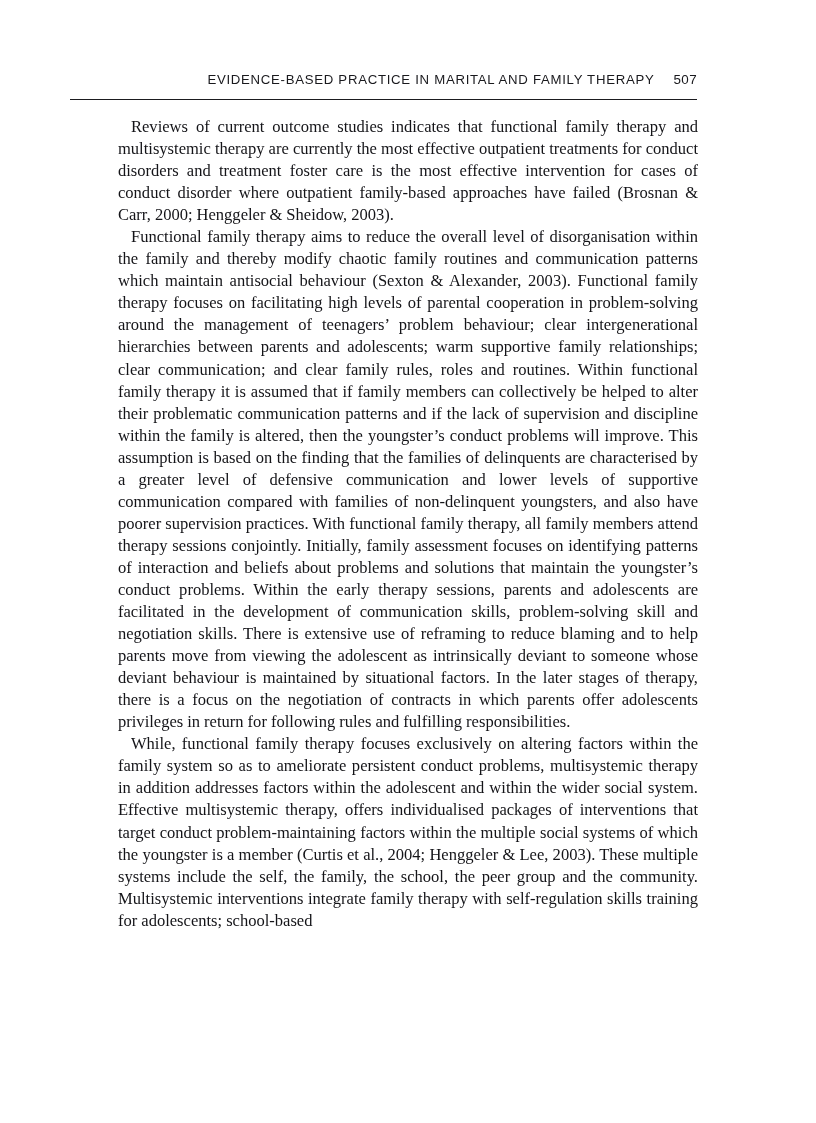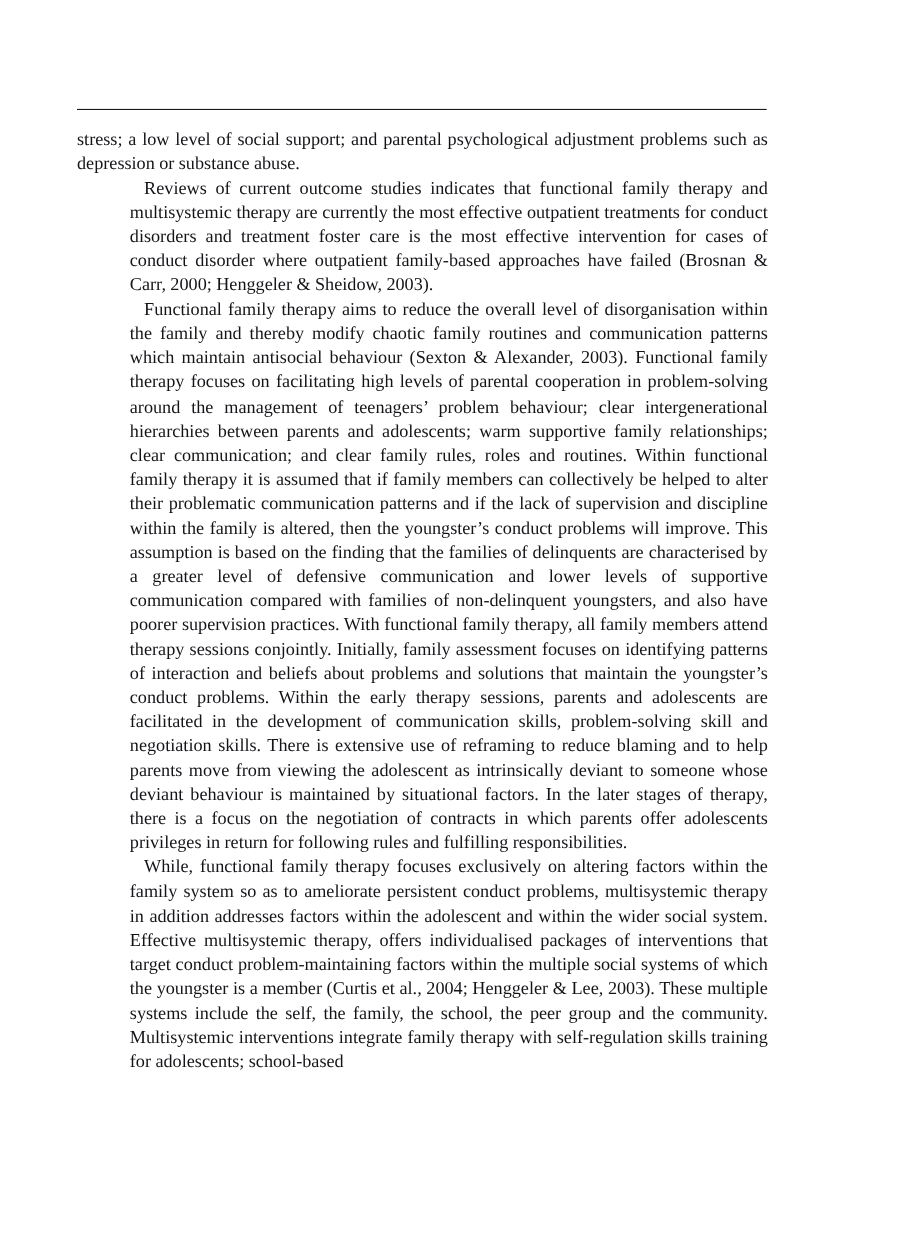--- a/index.html
+++ b/index.html
@@ -92,23 +92,26 @@
     display: inline-block;
     width: 100%;
   }
   .para.no-stretch::after { content: none; }
 </style>
 </head>
 <body>
 
 <div class="page">
 
+  <div class="running-head">
+    <span class="running-head-title">EVIDENCE-BASED PRACTICE IN MARITAL AND FAMILY THERAPY</span>
+    <span class="running-head-folio">507</span>
+  </div>
 
   <div class="header-rule"></div>
 
   <div class="text-column">
-    <p class="para no-stretch">stress; a low level of social support; and parental psychological adjustment problems such as depression or substance abuse.</p>
     <p class="para indent no-stretch">Reviews of current outcome studies indicates that functional family therapy and multisystemic therapy are currently the most effective outpatient treatments for conduct disorders and treatment foster care is the most effective intervention for cases of conduct disorder where outpatient family-based approaches have failed (Brosnan &amp; Carr, 2000; Henggeler &amp; Sheidow, 2003).</p>
     <p class="para indent no-stretch">Functional family therapy aims to reduce the overall level of disorganisation within the family and thereby modify chaotic family routines and communication patterns which maintain antisocial behaviour (Sexton &amp; Alexander, 2003). Functional family therapy focuses on facilitating high levels of parental cooperation in problem-solving around the management of teenagers’ problem behaviour; clear intergenerational hierarchies between parents and adolescents; warm supportive family relationships; clear communication; and clear family rules, roles and routines. Within functional family therapy it is assumed that if family members can collectively be helped to alter their problematic communication patterns and if the lack of supervision and discipline within the family is altered, then the youngster’s conduct problems will improve. This assumption is based on the finding that the families of delinquents are characterised by a greater level of defensive communication and lower levels of supportive communication compared with families of non-delinquent youngsters, and also have poorer supervision practices. With functional family therapy, all family members attend therapy sessions conjointly. Initially, family assessment focuses on identifying patterns of interaction and beliefs about problems and solutions that maintain the youngster’s conduct problems. Within the early therapy sessions, parents and adolescents are facilitated in the development of communication skills, problem-solving skill and negotiation skills. There is extensive use of reframing to reduce blaming and to help parents move from viewing the adolescent as intrinsically deviant to someone whose deviant behaviour is maintained by situational factors. In the later stages of therapy, there is a focus on the negotiation of contracts in which parents offer adolescents privileges in return for following rules and fulfilling responsibilities.</p>
     <p class="para indent no-stretch">While, functional family therapy focuses exclusively on altering factors within the family system so as to ameliorate persistent conduct problems, multisystemic therapy in addition addresses factors within the adolescent and within the wider social system. Effective multisystemic therapy, offers individualised packages of interventions that target conduct problem-maintaining factors within the multiple social systems of which the youngster is a member (Curtis et al., 2004; Henggeler &amp; Lee, 2003). These multiple systems include the self, the family, the school, the peer group and the community. Multisystemic interventions integrate family therapy with self-regulation skills training for adolescents; school-based</p>
   </div>
 
 </div>
 
 </body></html>

